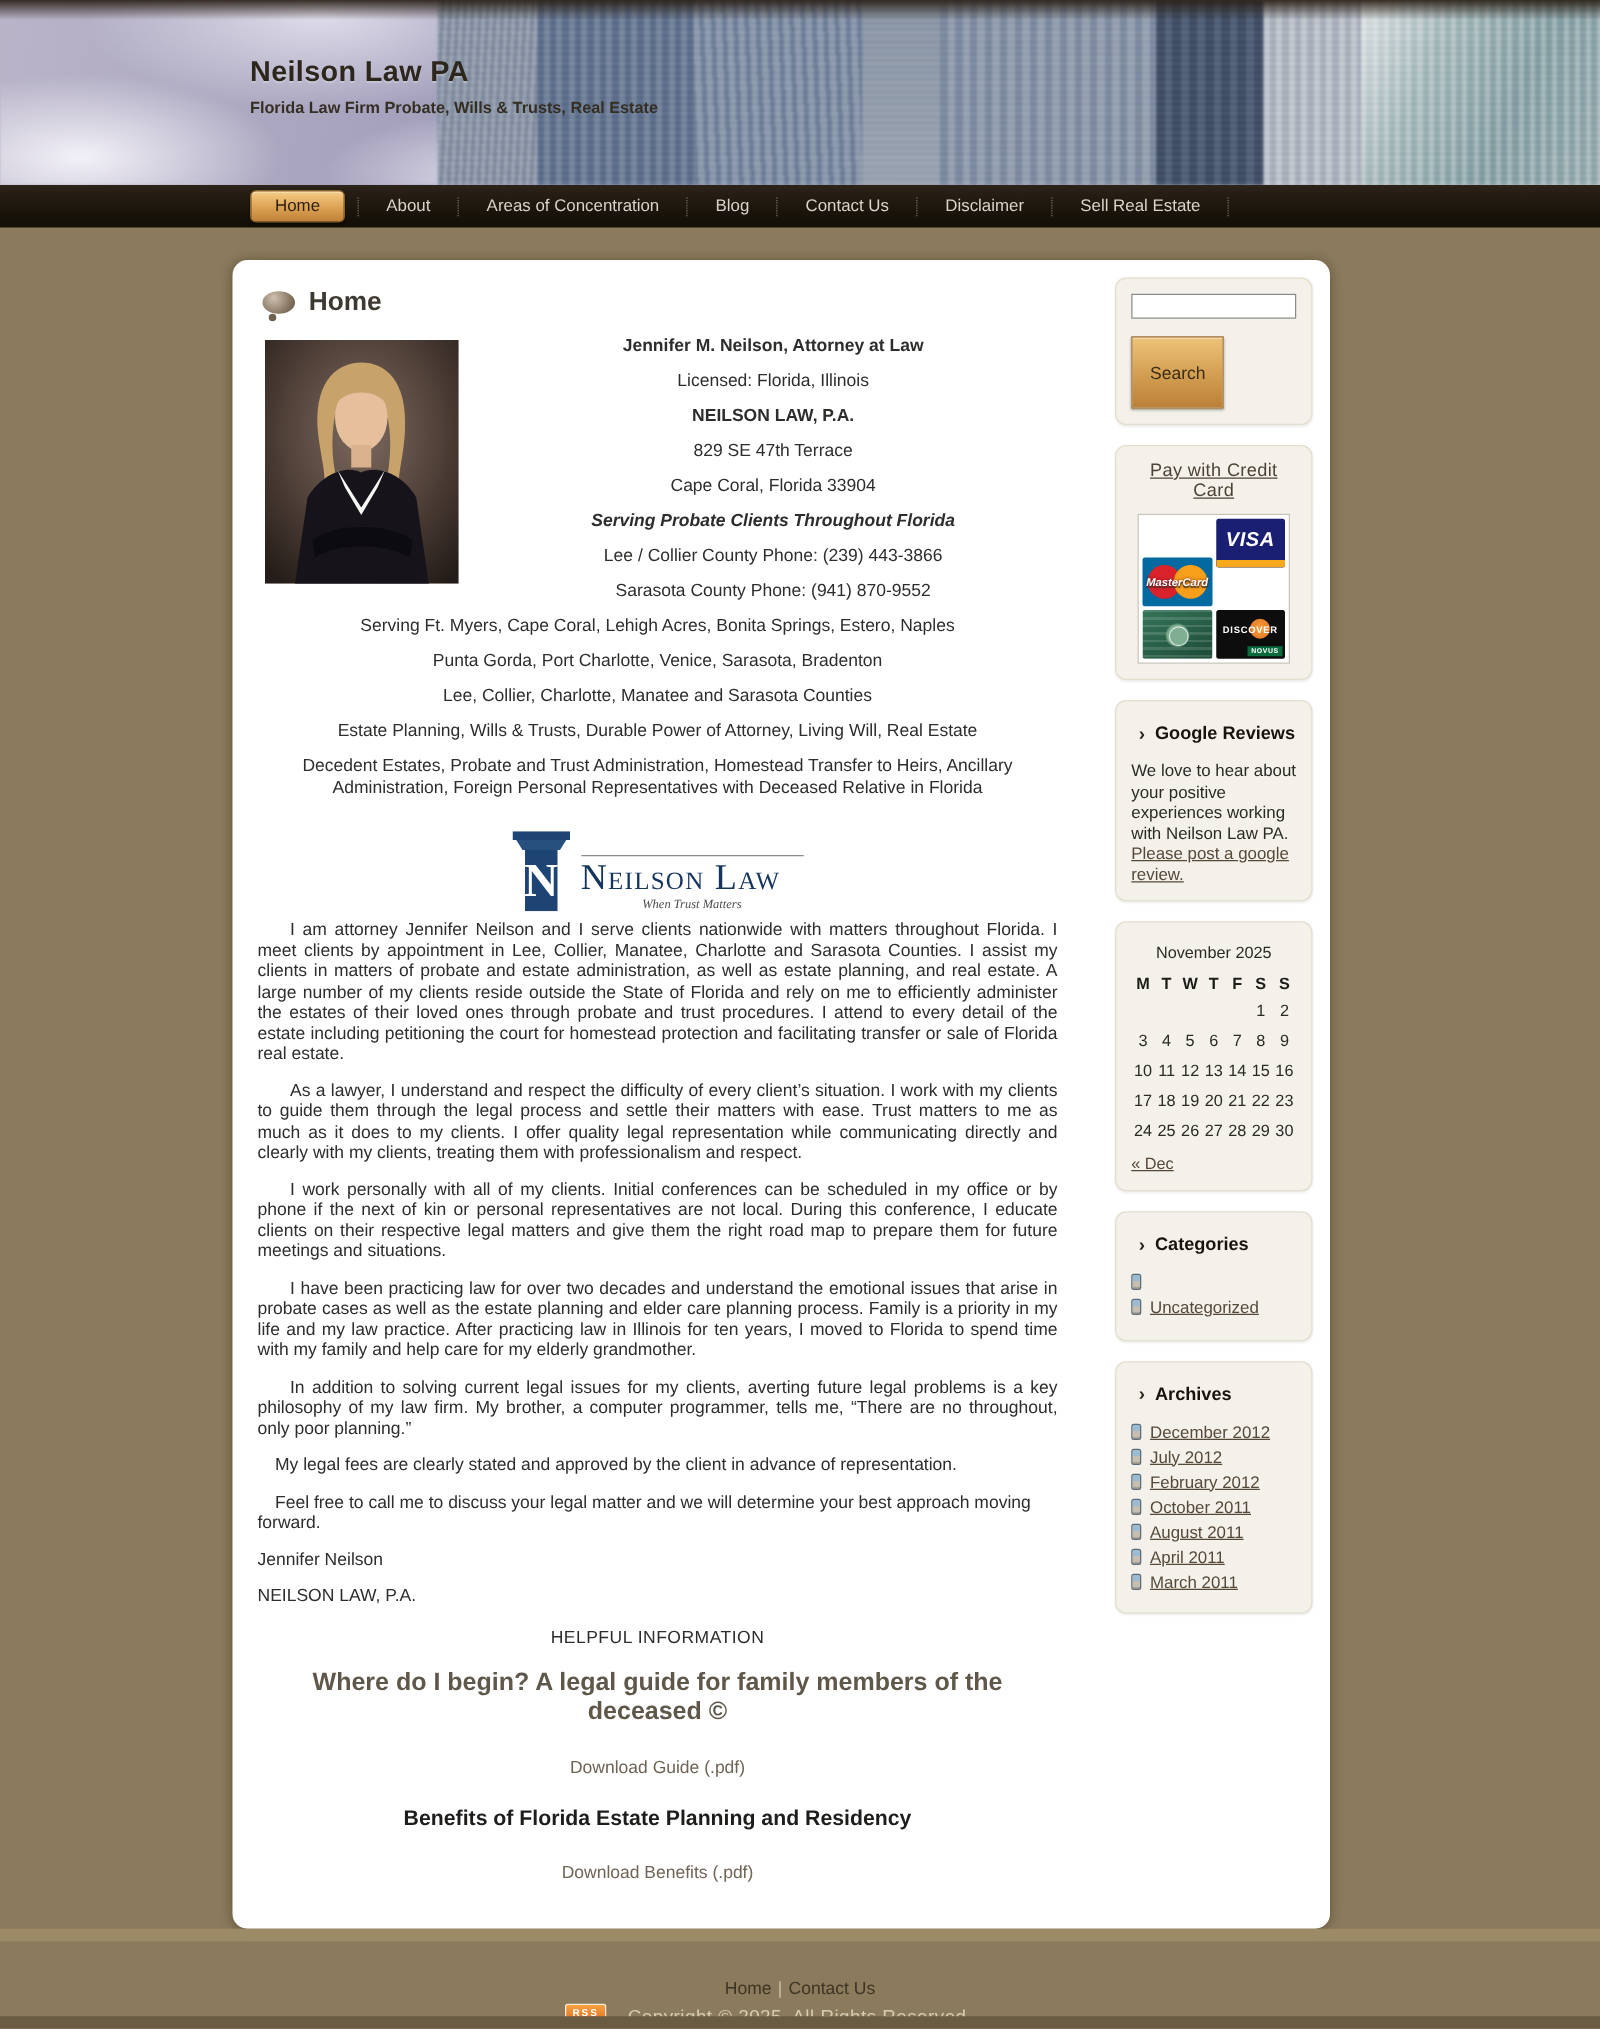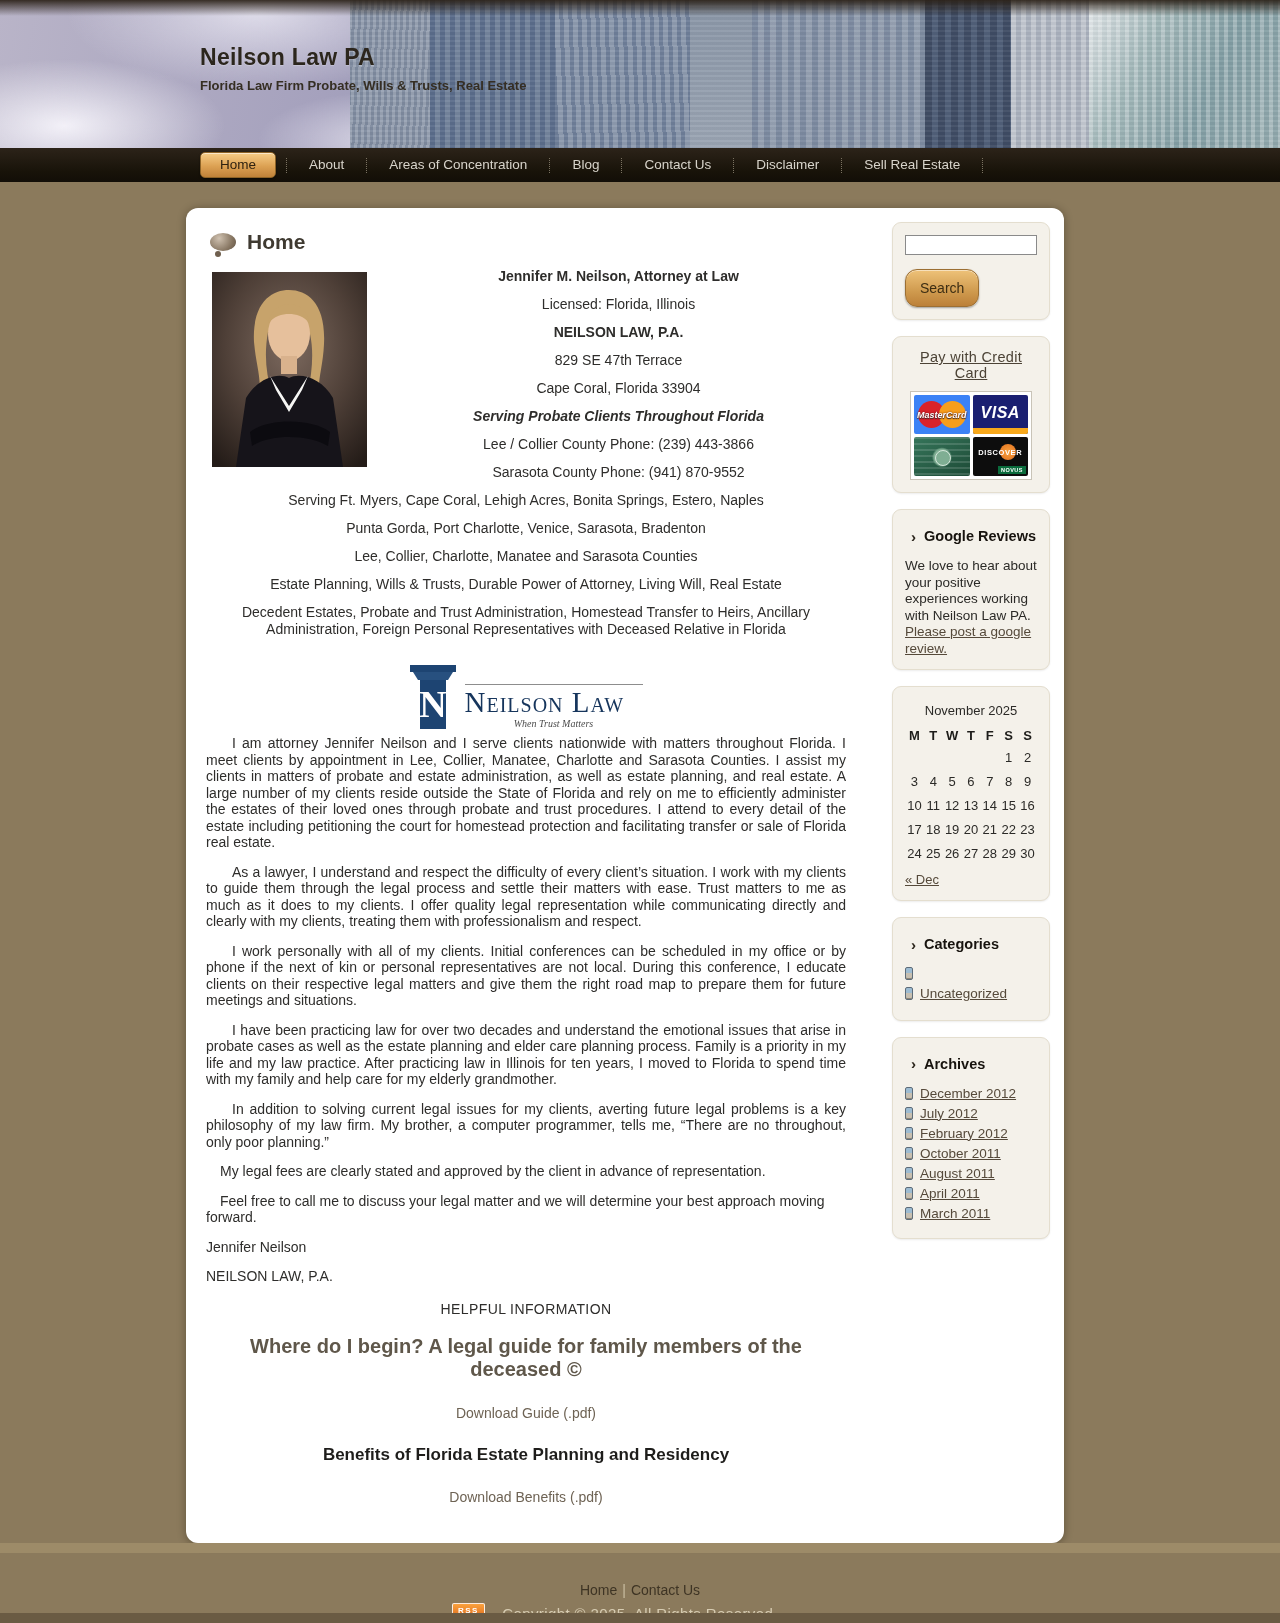--- a/index.html
+++ b/index.html
@@ -81,30 +81,30 @@
   .helpful-heading { text-align:center; font-size:14px; color:#2e2d2b; letter-spacing:.4px; margin:16px 0 18px; }
   .guide-title { text-align:center; font-size:20px; font-weight:bold; color:#5f574a; margin:0 0 24px; }
   .dl-link { display:block; text-align:center; font-size:14px; color:#6e6354; text-decoration:none;
     margin:0 0 24px; cursor:pointer; }
   .benefits-title { text-align:center; font-size:17px; font-weight:bold; color:#1e1d1b; margin:0 0 24px; }
 
   
   .widget { background:#f4f1ea; border:1px solid #e4decf; border-radius:9px; padding:12px;
     margin-bottom:16px; box-shadow:0 1px 2px rgba(0,0,0,.08); }
   .search-input { width:100%; height:20px; border:1px solid #8a8a8a; background:#fff; font-size:12px; padding:0 3px; }
-  .search-btn { margin-top:14px; padding:10px 14px; font-size:14px; color:#3c2d13; cursor:pointer;
-    background:linear-gradient(#eec279,#cf9a4e 60%,#bc8038); border:1px solid #9c6f33; border-radius:12px;
+  .search-btn { margin-top:14px; padding:20px 14px; font-size:14px; color:#3c2d13; cursor:pointer;
+    background:linear-gradient(#eec279,#cf9a4e 60%,#bc8038); border:1px solid #9c6f33; border-radius:0;
     box-shadow:inset 0 1px 0 rgba(255,255,255,.5), 0 1px 2px rgba(0,0,0,.35); }
   .pay-link { display:inline-block; font-size:14.5px; color:#4c4336; text-decoration:underline;
     letter-spacing:.3px; margin-bottom:10px; cursor:pointer; }
   .cards { width:122px; margin:0 auto; background:#fff; border:1px solid #c9c4b8; padding:3px;
     display:grid; grid-template-columns:1fr 1fr; gap:3px; }
   .card { position:relative; height:39px; border-radius:2px; overflow:hidden; }
   .card span { position:absolute; inset:0; display:flex; align-items:center; justify-content:center; }
-  .card-mc { background:#3b82f6; }
+  .card-mc { background:#0369a1;margin-top:31px; }
   .card-mc::before { content:""; position:absolute; left:4px; top:6px; width:27px; height:27px;
     border-radius:50%; background:#d9222a; }
   .card-mc::after { content:""; position:absolute; right:4px; top:6px; width:27px; height:27px;
     border-radius:50%; background:#f79e1b; }
   .mc-label { z-index:2; font-size:9px; font-weight:bold; font-style:italic; color:#fff;
     text-shadow:0 0 2px #5a1010, 0 1px 1px #333; }
   .card-visa { background:#1a1f71; }
   .card-visa::after { content:""; position:absolute; left:0; right:0; bottom:0; height:6px; background:#f7a81b; }
   .visa-label { font-size:16px; font-weight:bold; font-style:italic; color:#fff; letter-spacing:.5px; padding-bottom:4px; }
   .card-amex { background:radial-gradient(circle at 50% 52%, #7fae93 0 8px, rgba(127,174,147,0) 10px),

